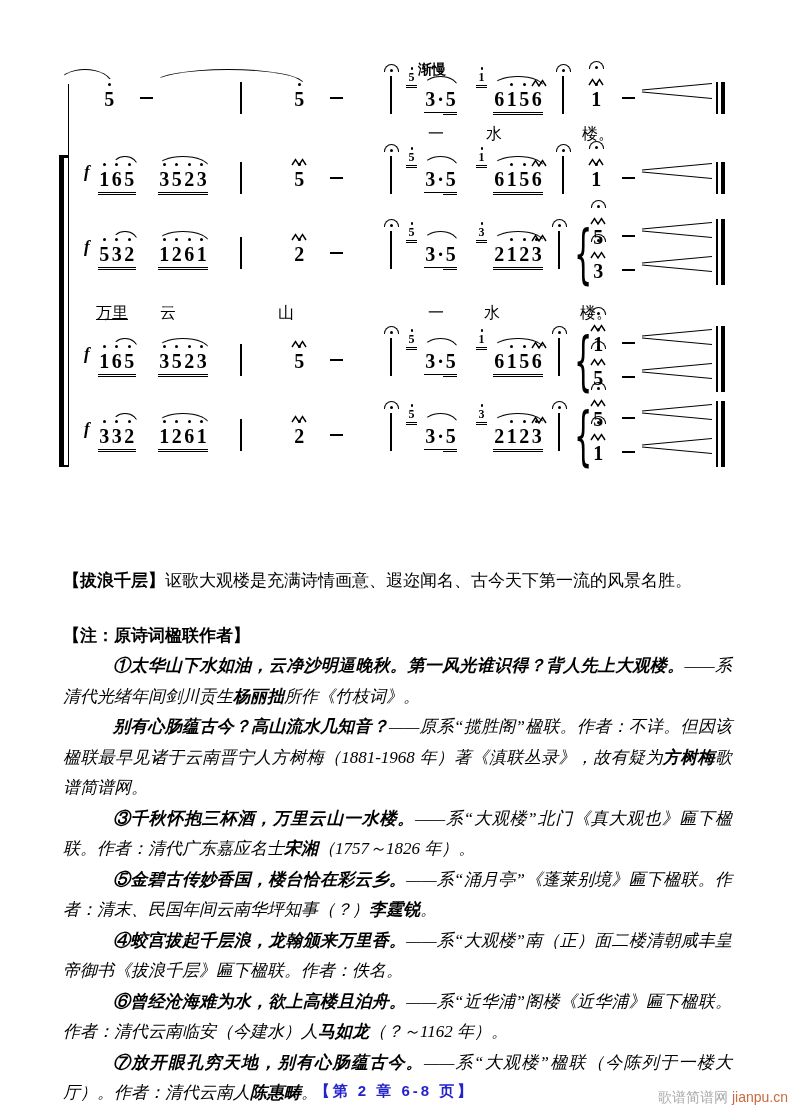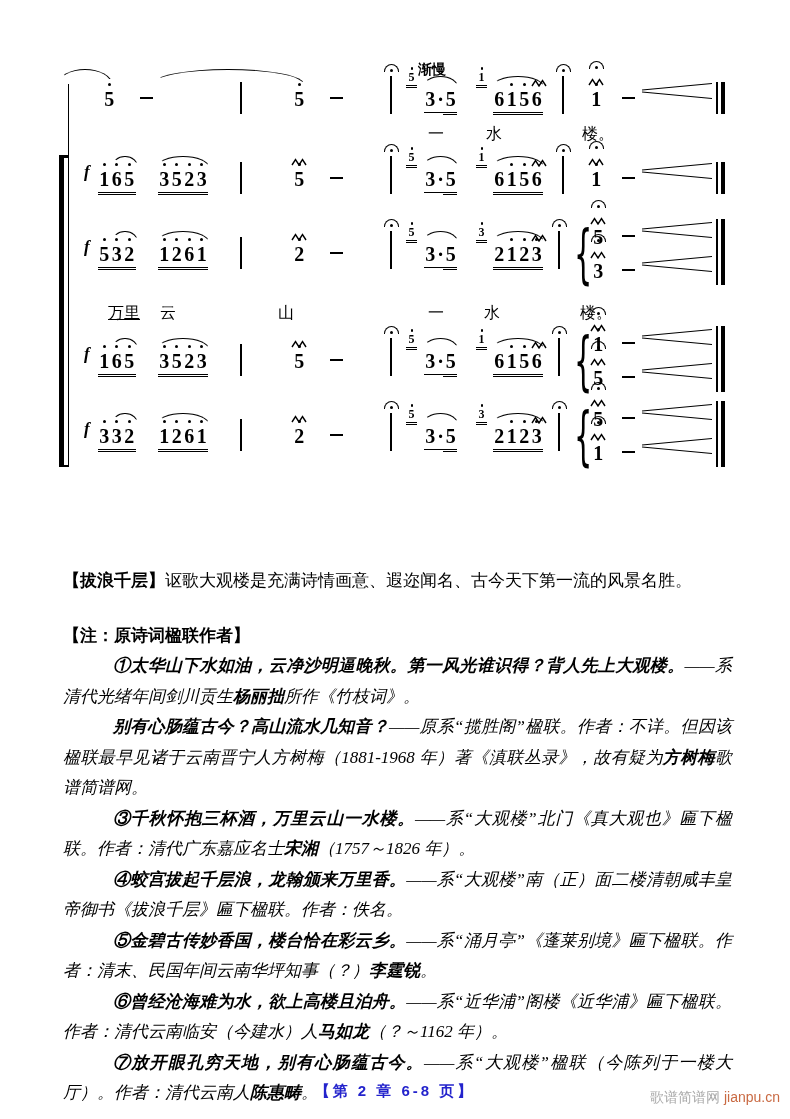--- a/index.html
+++ b/index.html
@@ -53,21 +53,21 @@
   .notes{position:absolute;left:63px;right:58px;top:566px;font-size:17px;line-height:30.5px;
       text-align:justify;}
   .notes p{margin:0;}
   .notes p.gap{margin-bottom:24px;}
   .notes p.ind{text-indent:50px;font-style:italic;}
   .notes .b{font-weight:bold;}
 
   
   .footer{position:absolute;top:1082px;left:0;right:0;text-align:center;
       font:bold 15px "Liberation Sans","DejaVu Sans",sans-serif;color:#2323cc;letter-spacing:3px;}
-  .wm{position:absolute;top:1089px;right:10px;font:14px "Liberation Sans","DejaVu Sans",sans-serif;
+  .wm{position:absolute;top:1089px;right:2px;font:14px "Liberation Sans","DejaVu Sans",sans-serif;
       color:#a9a9a9;margin-left:36px;}
   .wm .en{color:#c96a43;}
 </style>
 </head>
 <body>
 
 <div class="page">
   <div class="music" id="music">
     <div class="sysline"></div>
     <div class="sysbracket"></div>
@@ -329,21 +329,21 @@
         <div class="trl" style="left: 590px; top: 2px;"><svg width="17" height="8" viewBox="0 0 17 8">
             <path d="M1 7 L4.5 1.5 L8 7 L11.5 1.5 L15 7" fill="none" stroke="#000" stroke-width="1.4"></path>
           </svg></div>
         <div class="mdash" style="left: 622px; top: 26px;"></div>
         <div class="wedge" style="left: 642px; top: 12px;"><svg width="70" height="18" viewBox="0 0 70 18">
             <line x1="0" y1="8" x2="70" y2="1.5" stroke="#000" stroke-width="1.2"></line>
             <line x1="0" y1="10" x2="70" y2="16.5" stroke="#000" stroke-width="1.2"></line>
           </svg></div>
         <div class="mbar" style="left: 716px; top: -24px; height: 66px;"></div>
         <div class="mbar" style="left: 720.5px; top: -24px; height: 66px; width: 4px;"></div>
-        <div class="lyric" style="left: 108px; top: 60px; text-decoration: underline;">万里</div>
+        <div class="lyric" style="left: 96px; top: 60px; text-decoration: underline;">万里</div>
         <div class="lyric" style="left: 160px; top: 60px;">云</div>
         <div class="lyric" style="left: 278px; top: 60px;">山</div>
         <div class="lyric" style="left: 428px; top: 60px;">一</div>
         <div class="lyric" style="left: 484px; top: 60px;">水</div>
         <div class="lyric" style="left: 580px; top: 60px;">楼。</div>
       </div>
       <div class="mline" style="top: 350px;">
         <div class="dyn" style="left: 84px; top: -6px;">f</div>
         <div class="grp" style="left: 98px; top: 0px;">
           <div class="row">
@@ -550,22 +550,22 @@
         <div class="mbar" style="left: 720.5px; top: -24px; height: 66px; width: 4px;"></div>
       </div>
     </div>
 
   <div class="notes" id="notes">
       <p class=" gap"><span class="b">【拔浪千层】</span><span>讴歌大观楼是充满诗情画意、遐迩闻名、古今天下第一流的风景名胜。</span></p>
       <p class=""><span class="b">【注：原诗词楹联作者】</span></p>
       <p class="ind"><span class="b">①太华山下水如油，云净沙明逼晚秋。第一风光谁识得？背人先上大观楼。</span><span>——系清代光绪年间剑川贡生</span><span class="b">杨丽拙</span><span>所作《竹枝词》。</span></p>
       <p class="ind"><span class="b">别有心肠蕴古今？高山流水几知音？</span><span>——原系“揽胜阁”楹联。作者：不详。但因该楹联最早见诸于云南晋宁人方树梅（1881-1968 年）著《滇联丛录》，故有疑为</span><span class="b">方树梅</span><span>歌谱简谱网。</span></p>
       <p class="ind"><span class="b">③千秋怀抱三杯酒，万里云山一水楼。</span><span>——系“大观楼”北门《真大观也》匾下楹联。作者：清代广东嘉应名士</span><span class="b">宋湘</span><span>（1757～1826 年）。</span></p>
+      <p class="ind"><span class="b">⑤金碧古传妙香国，楼台恰在彩云乡。</span><span>——系“涌月亭”《蓬莱别境》匾下楹联。作者：清末、民国年间云南华坪知事（？）</span><span class="b">李霆锐</span><span>。</span></p>
       <p class="ind"><span class="b">④蛟宫拔起千层浪，龙翰颁来万里香。</span><span>——系“大观楼”南（正）面二楼清朝咸丰皇帝御书《拔浪千层》匾下楹联。作者：佚名。</span></p>
-      <p class="ind"><span class="b">⑤金碧古传妙香国，楼台恰在彩云乡。</span><span>——系“涌月亭”《蓬莱别境》匾下楹联。作者：清末、民国年间云南华坪知事（？）</span><span class="b">李霆锐</span><span>。</span></p>
       <p class="ind"><span class="b">⑥曾经沧海难为水，欲上高楼且泊舟。</span><span>——系“近华浦”阁楼《近华浦》匾下楹联。作者：清代云南临安（今建水）人</span><span class="b">马如龙</span><span>（？～1162 年）。</span></p>
       <p class="ind"><span class="b">⑦放开眼孔穷天地，别有心肠蕴古今。</span><span>——系“大观楼”楹联（今陈列于一楼大厅）。作者：清代云南人</span><span class="b">陈惠畴</span><span>。</span></p>
     </div>
 
   <div class="footer">
     <span>【第 2 章  6-8 页】</span>
   </div>
 
   <div class="wm">
     <span class="cn">歌谱简谱网 </span><span class="en">jianpu.cn</span>

